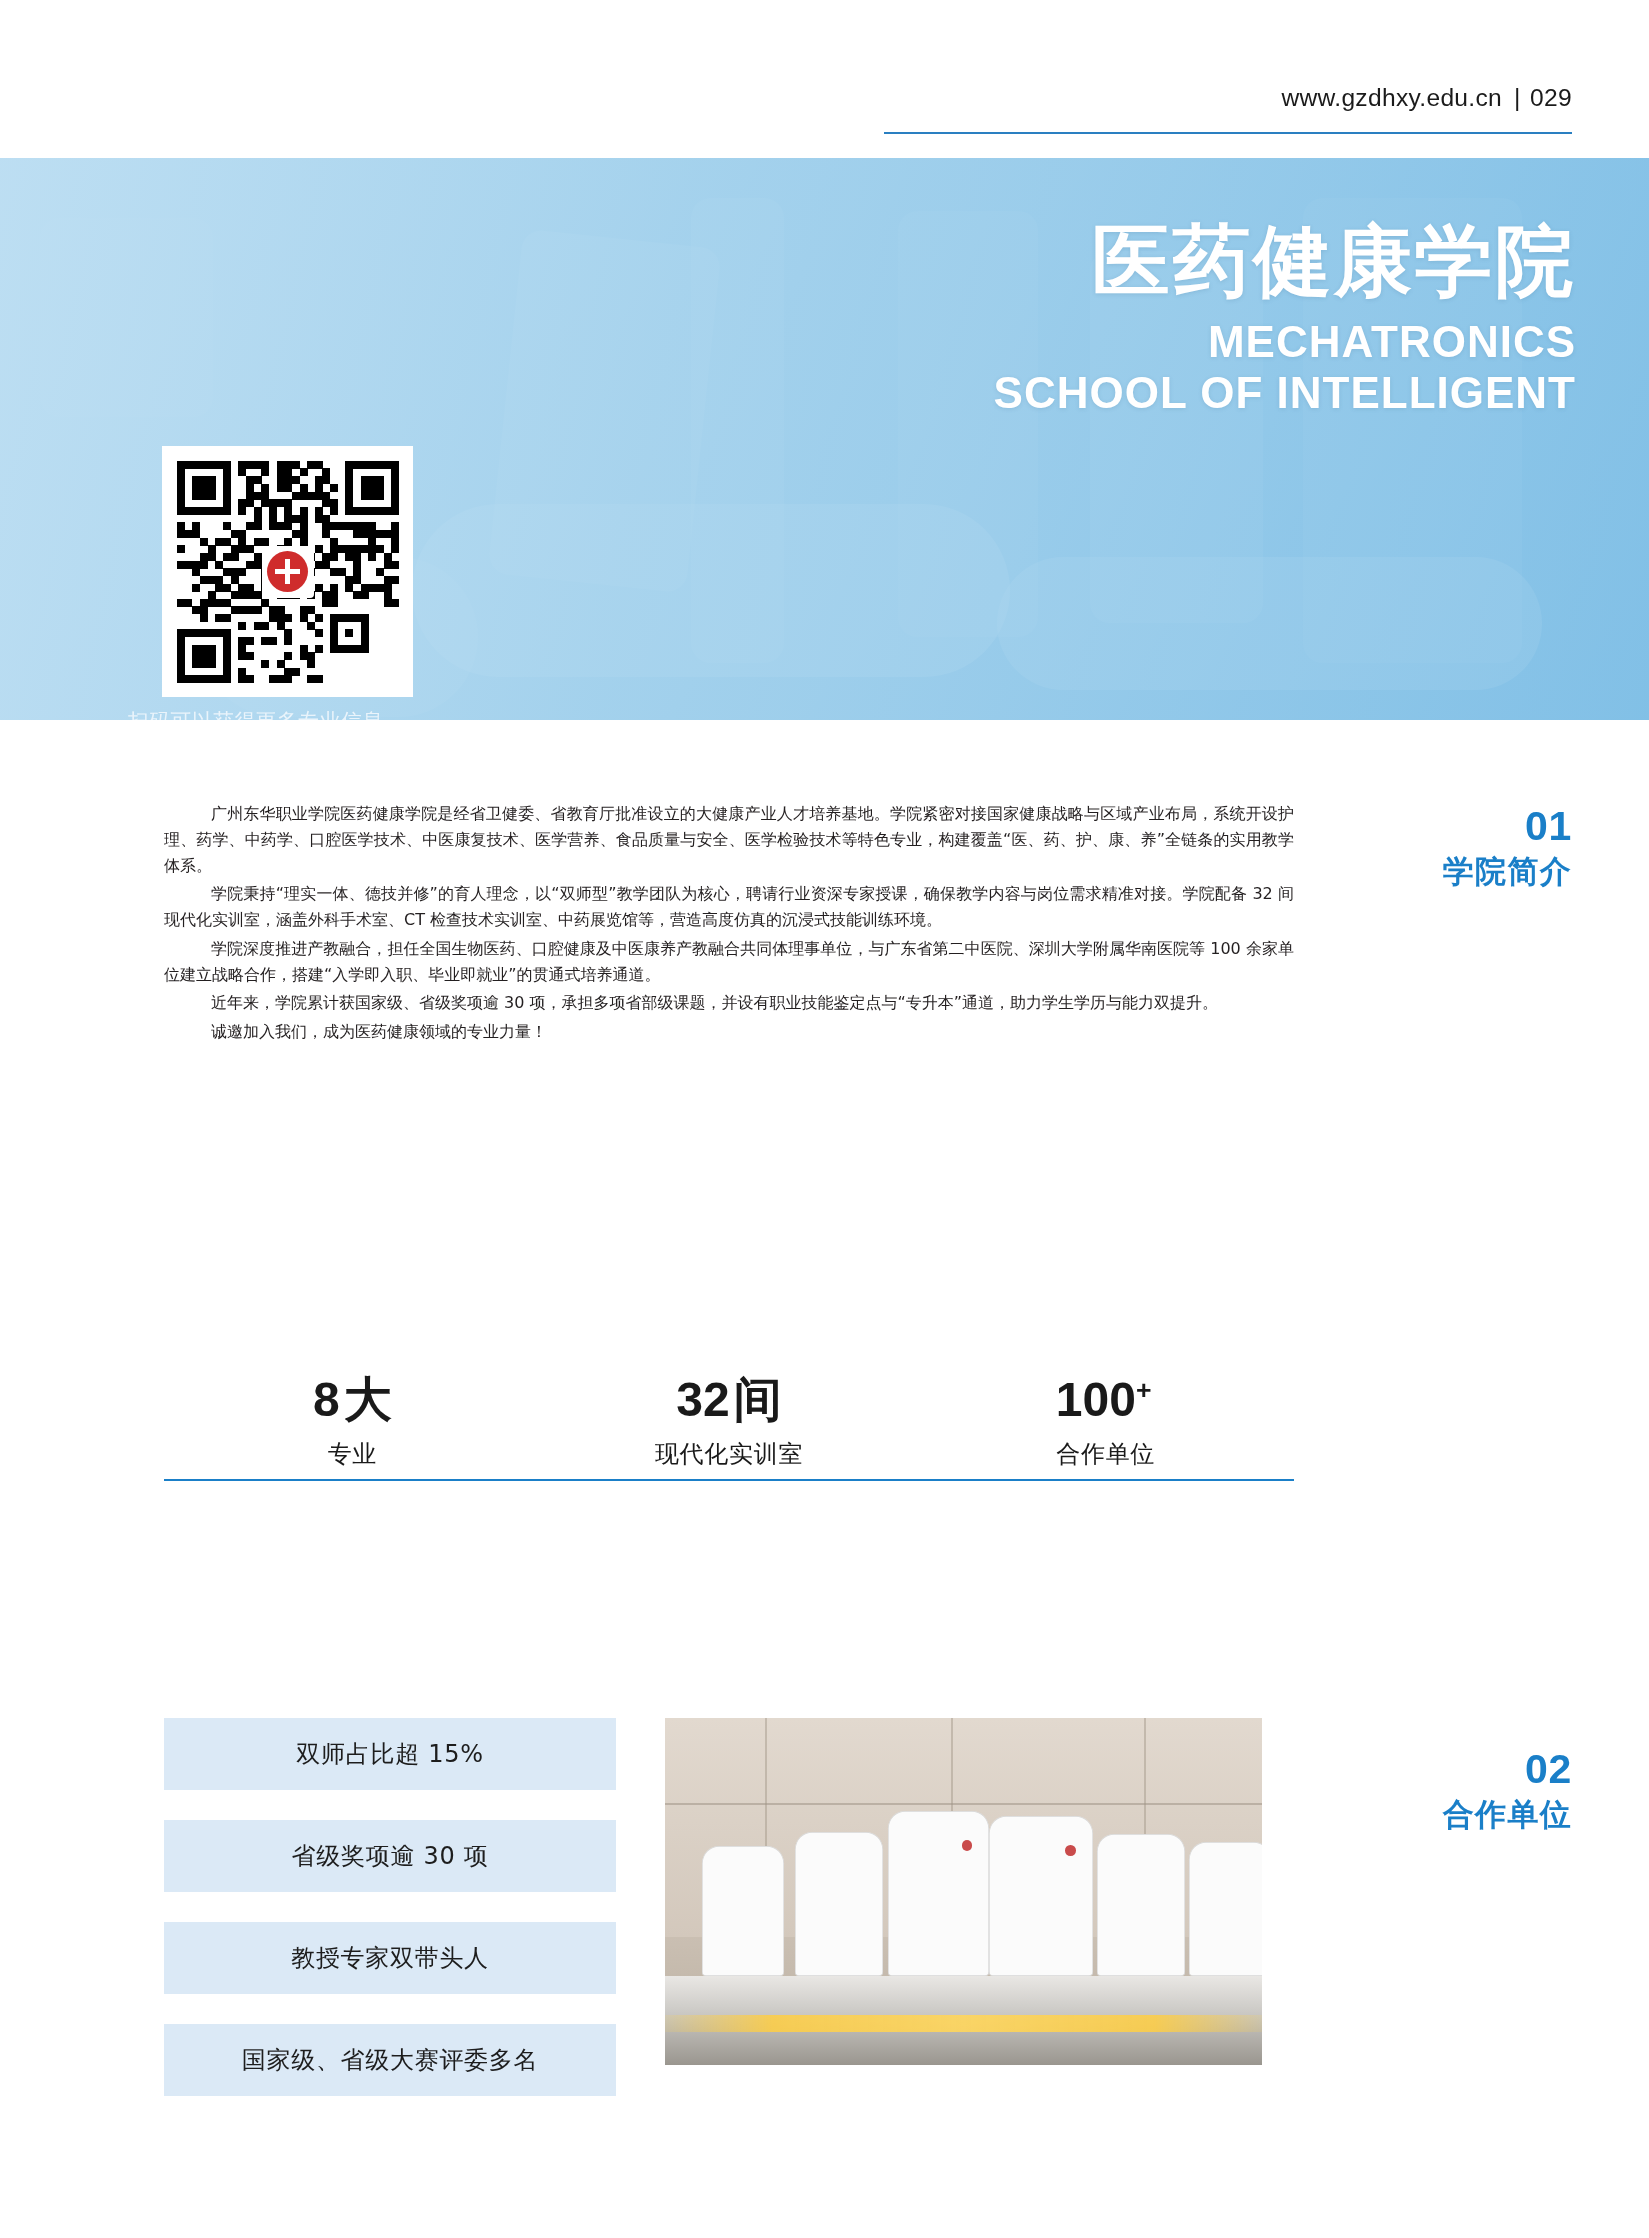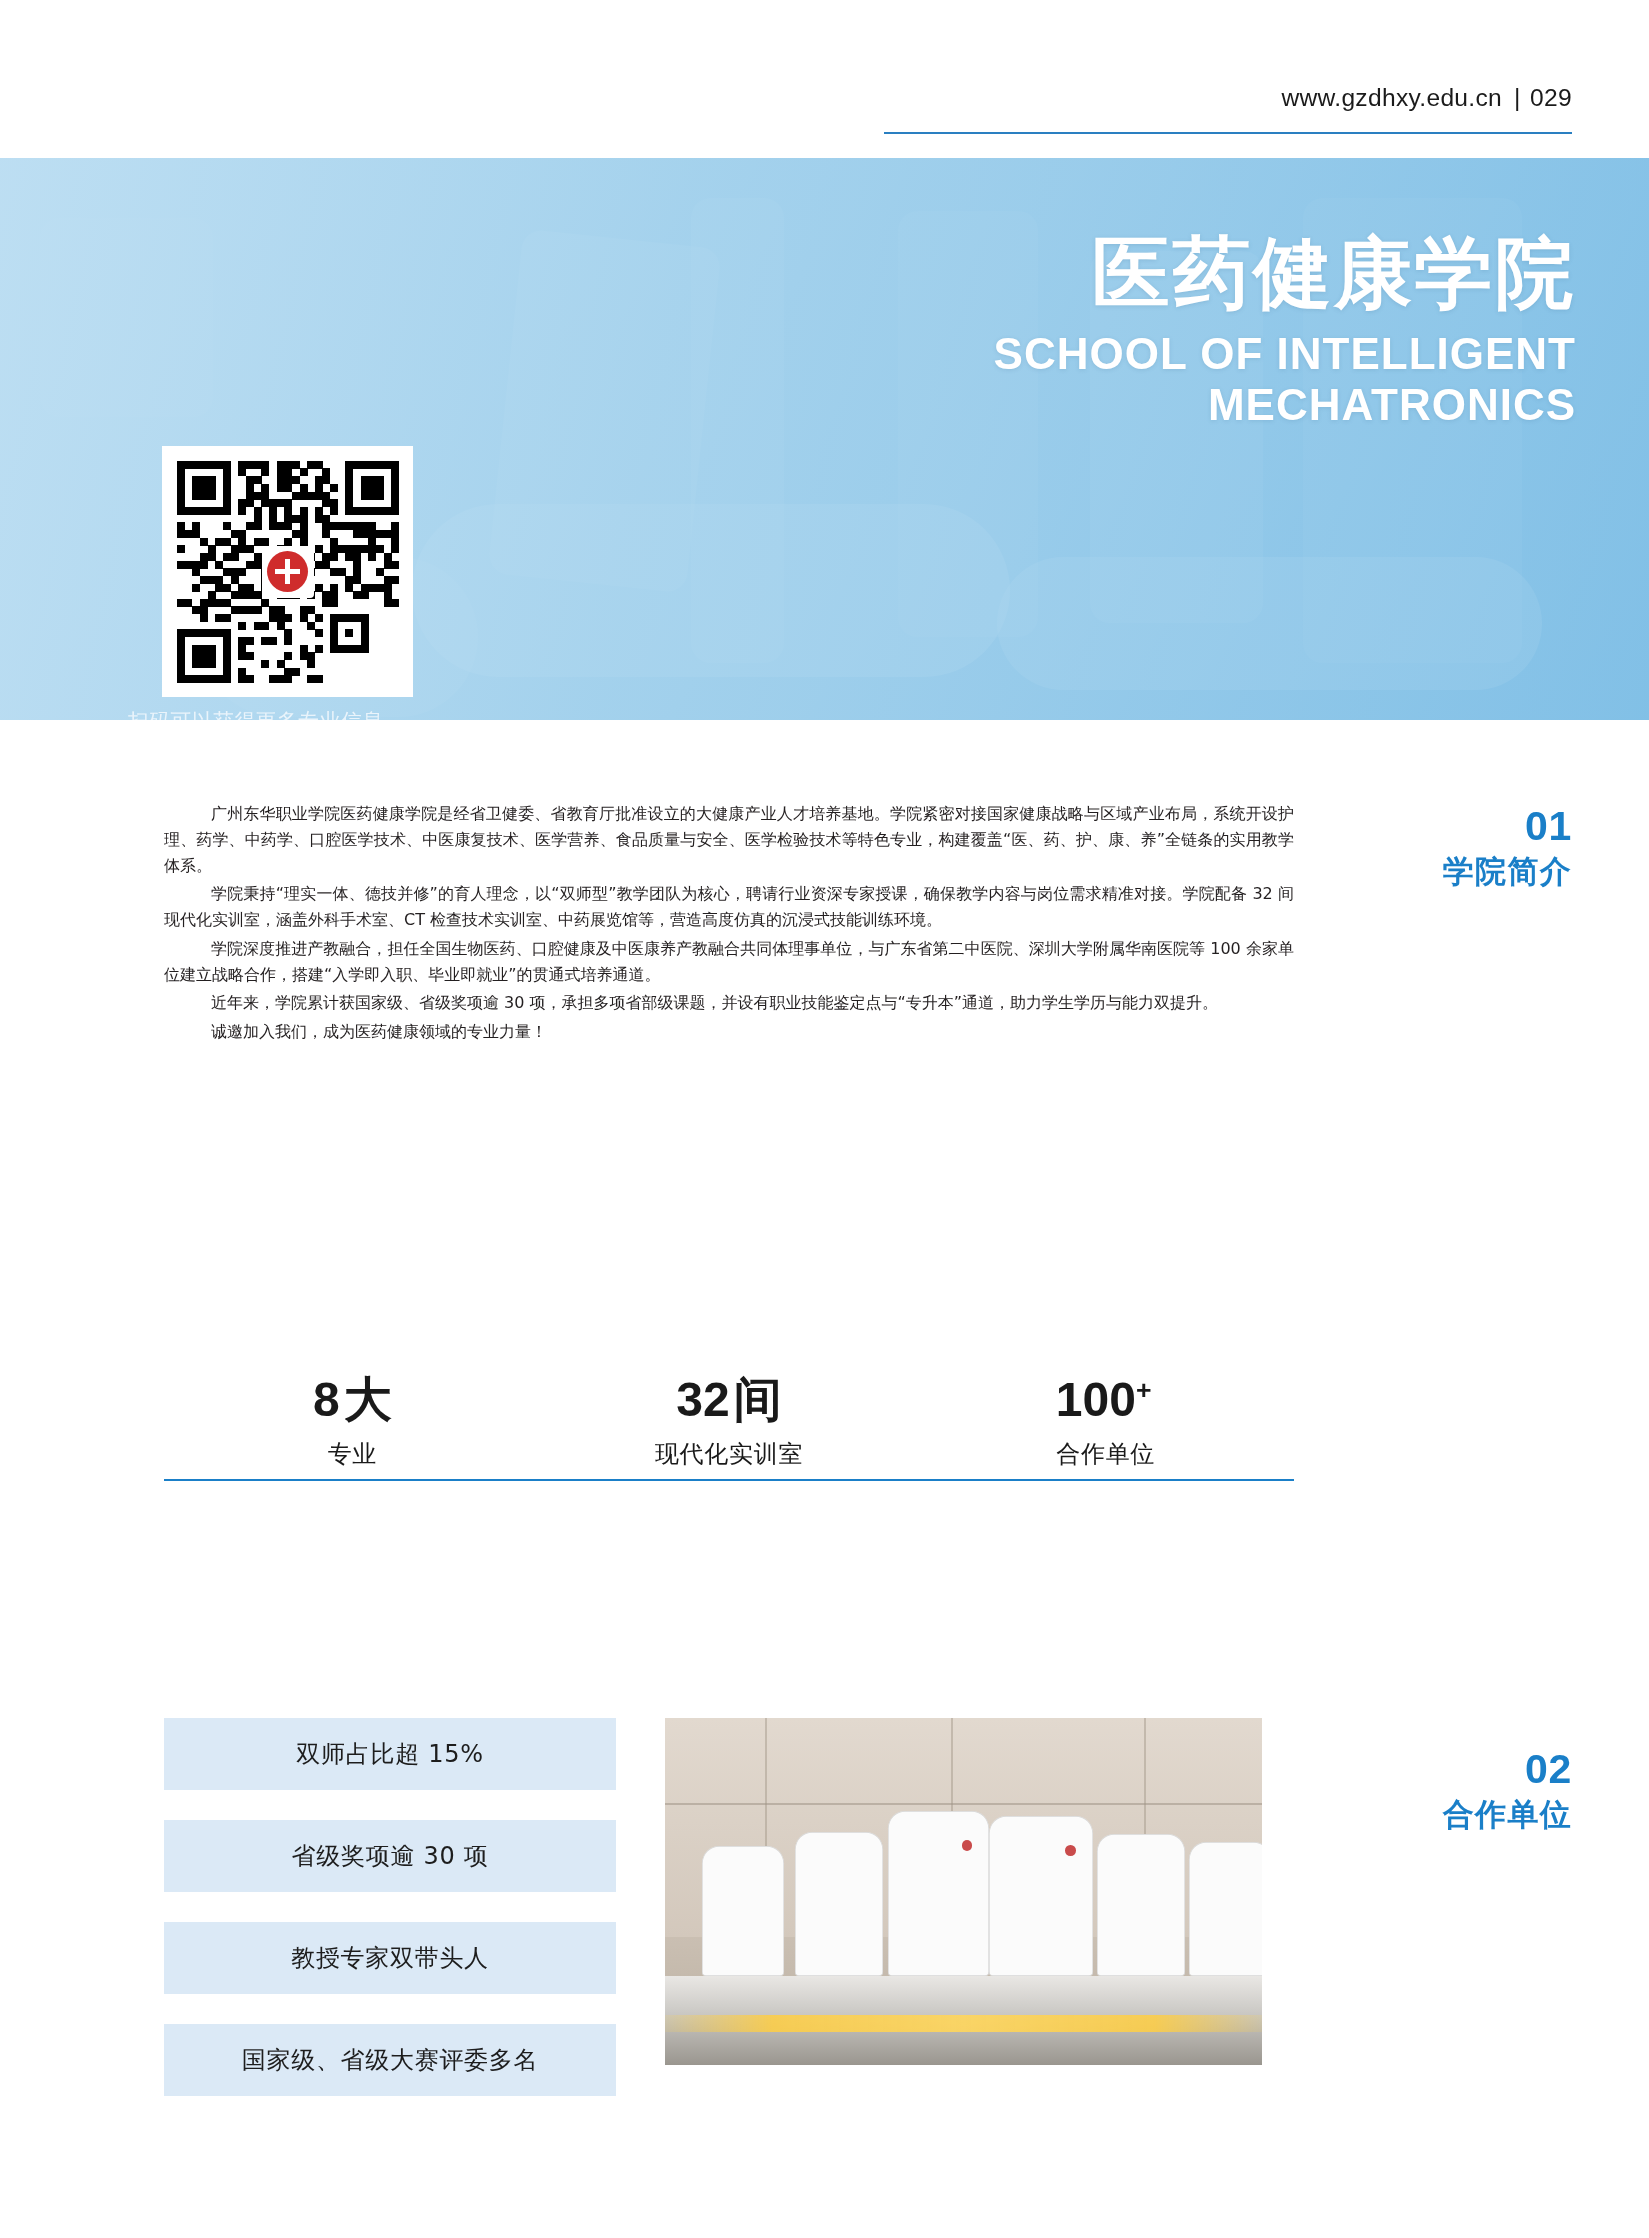--- a/index.html
+++ b/index.html
@@ -91,21 +91,20 @@
     text-align: right;
     color: #ffffff;
   }
   .hero-title-cn {
     font-size: 78px;
     font-weight: 700;
     letter-spacing: 2.7px;
     line-height: 1.12;
     font-family: "DejaVu Sans", "Liberation Sans", sans-serif;
     text-shadow: 0 1.3px 4px rgba(60,110,150,0.20);
-    margin-top: 12px;
   }
   .hero-title-en {
     margin-top: 10.6px;
     font-size: 44px;
     font-weight: 700;
     line-height: 1.16;
     letter-spacing: 1px;
     font-family: "Liberation Sans", sans-serif;
     text-shadow: 0 1.3px 4px rgba(60,110,150,0.18);
   }
@@ -362,22 +361,22 @@
     <div class="blob b6"></div>
     <div class="blob b7"></div>
     <div class="blob b8"></div>
     <div class="blob b9"></div>
   </div>
   <div class="hero-tint" data-name="hero-blue-overlay"></div>
 
   <div class="hero-title-wrap" data-name="hero-title-group">
     <div class="hero-title-cn" data-name="hero-title-chinese">医药健康学院</div>
     <div class="hero-title-en">
+      <div data-name="hero-title-english-line2">MECHATRONICS</div>
       <div data-name="hero-title-english-line1">SCHOOL OF INTELLIGENT</div>
-      <div data-name="hero-title-english-line2">MECHATRONICS</div>
     </div>
   </div>
 
   <div class="qr-box" data-name="qr-code-icon">
     <div class="qr-inner" id="qr-inner">
         <i class="qr-cell" style="left:0px;top:0px;width:8px;height:8px;"></i>
         <i class="qr-cell" style="left:7.7px;top:0px;width:8px;height:8px;"></i>
         <i class="qr-cell" style="left:15.3px;top:0px;width:8px;height:8px;"></i>
         <i class="qr-cell" style="left:23px;top:0px;width:8px;height:8px;"></i>
         <i class="qr-cell" style="left:31px;top:0px;width:8px;height:8px;"></i>

